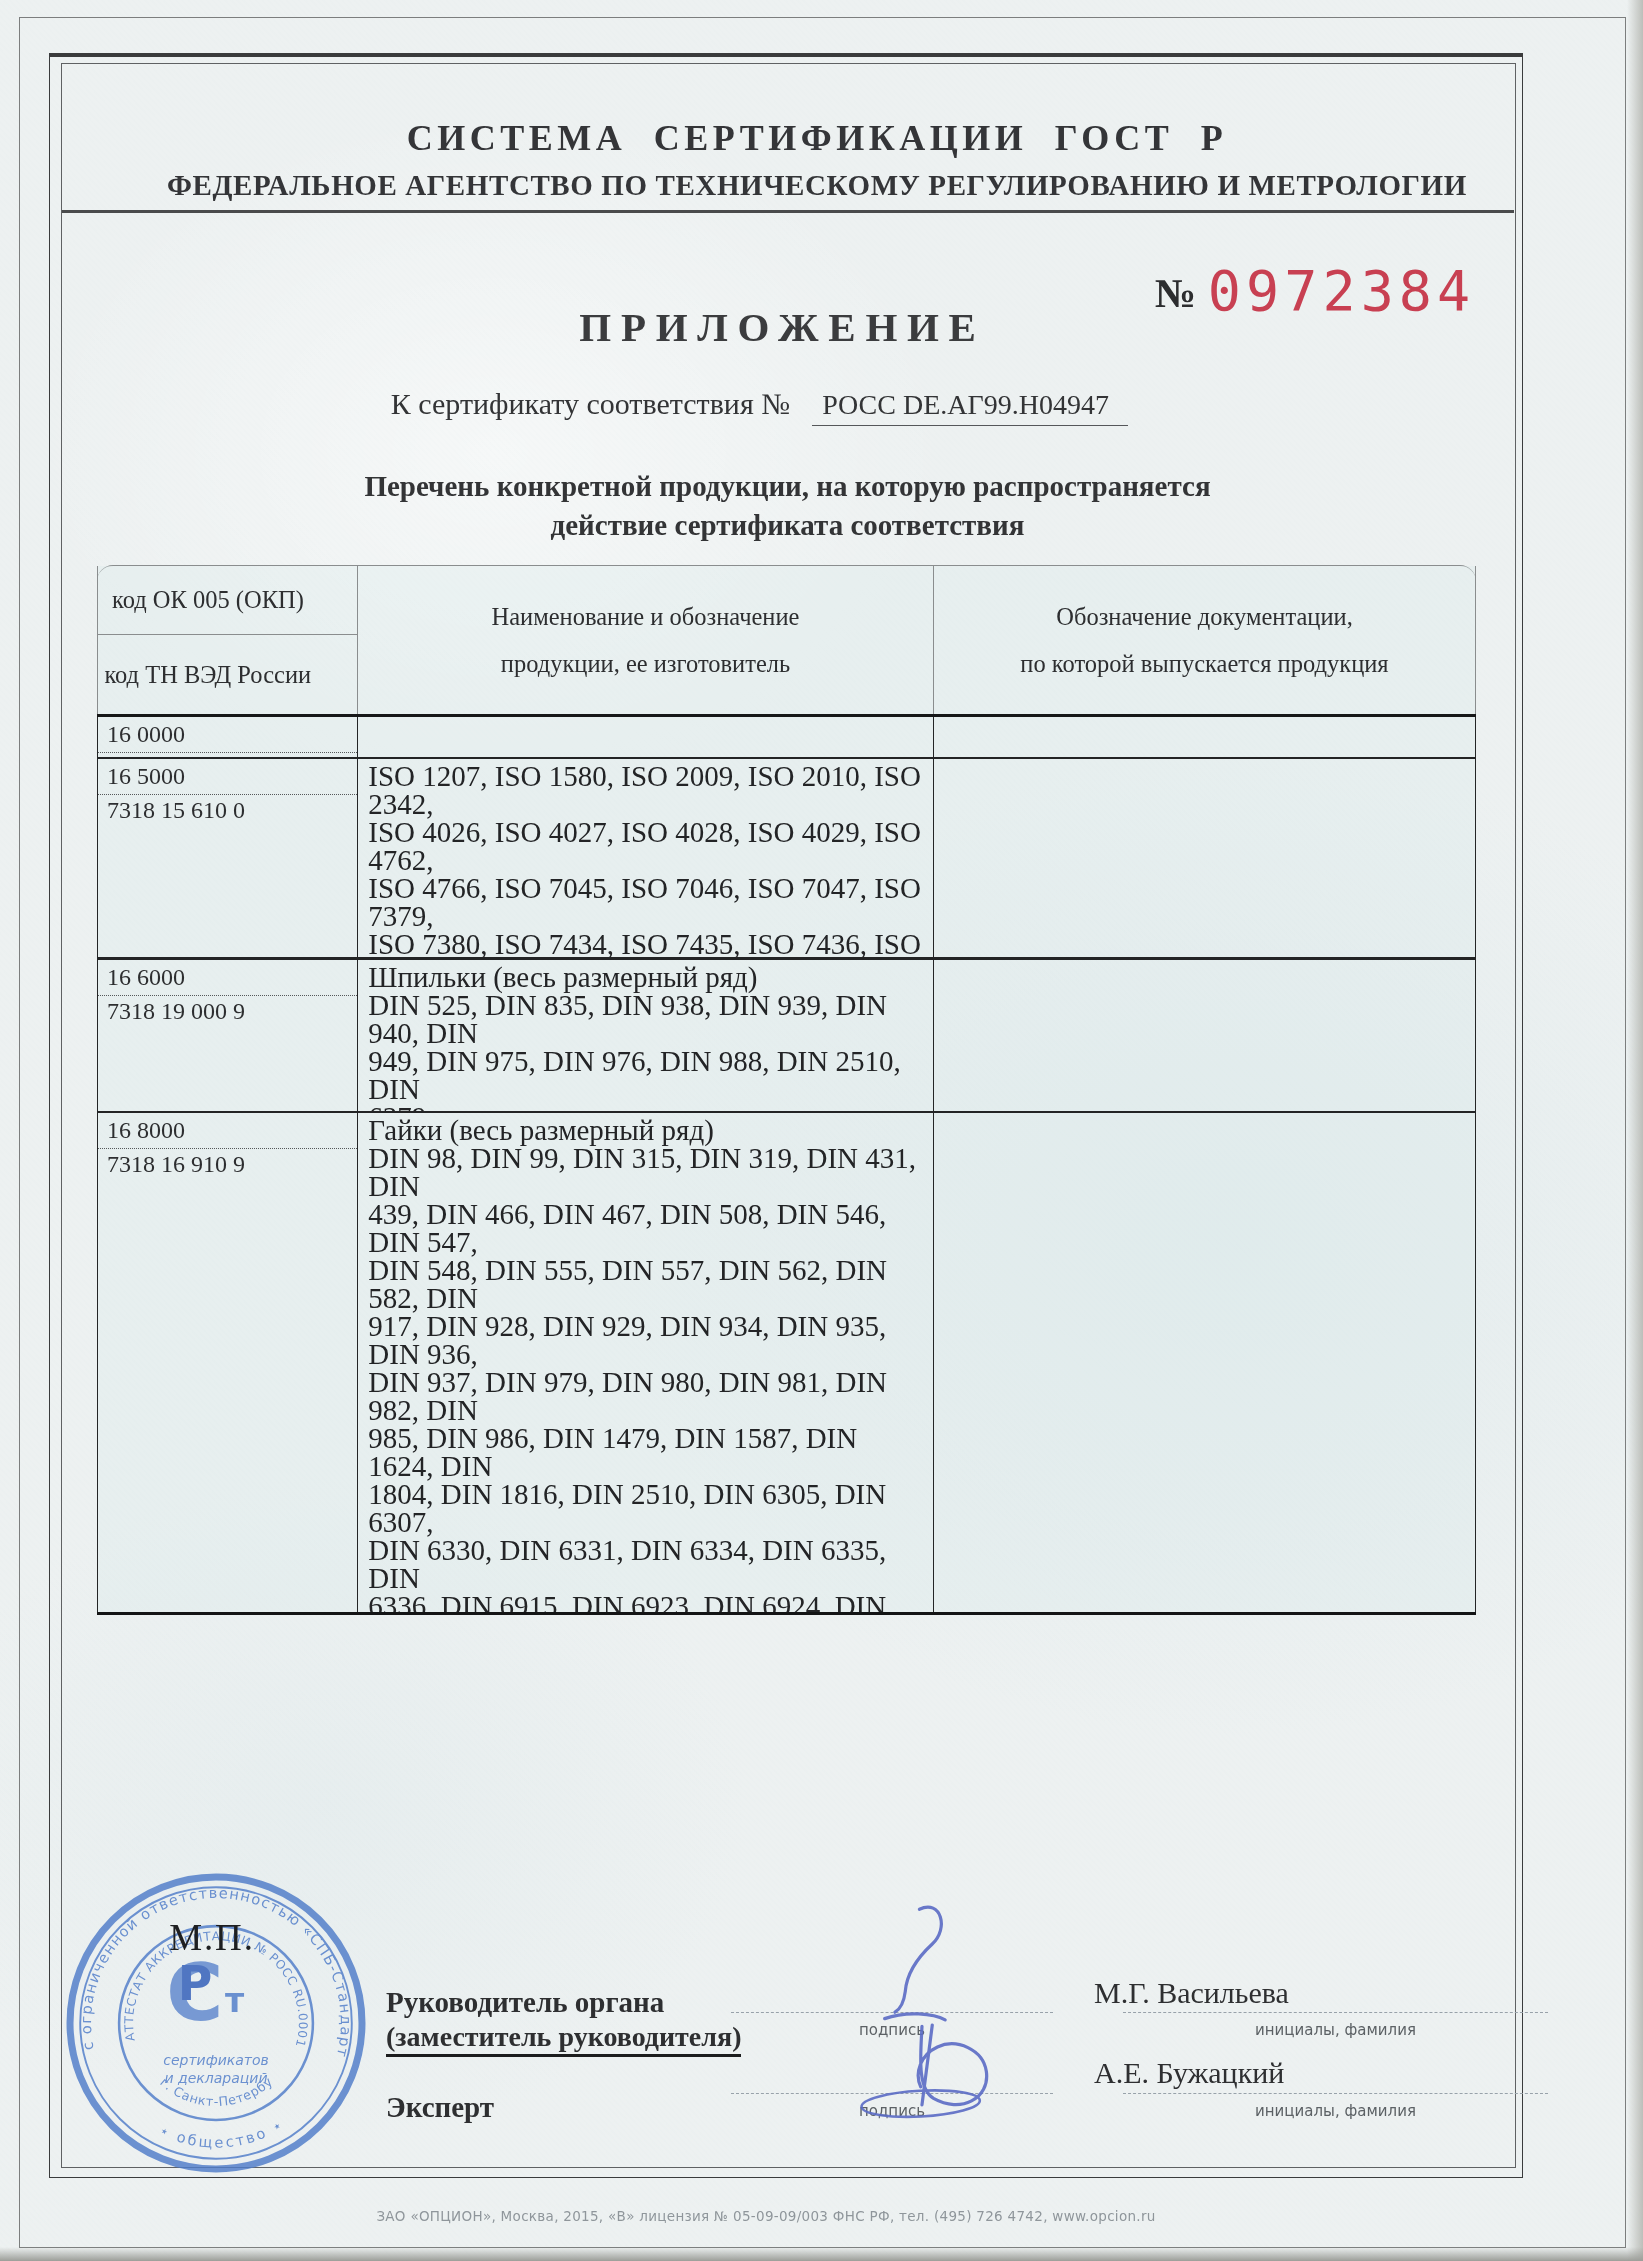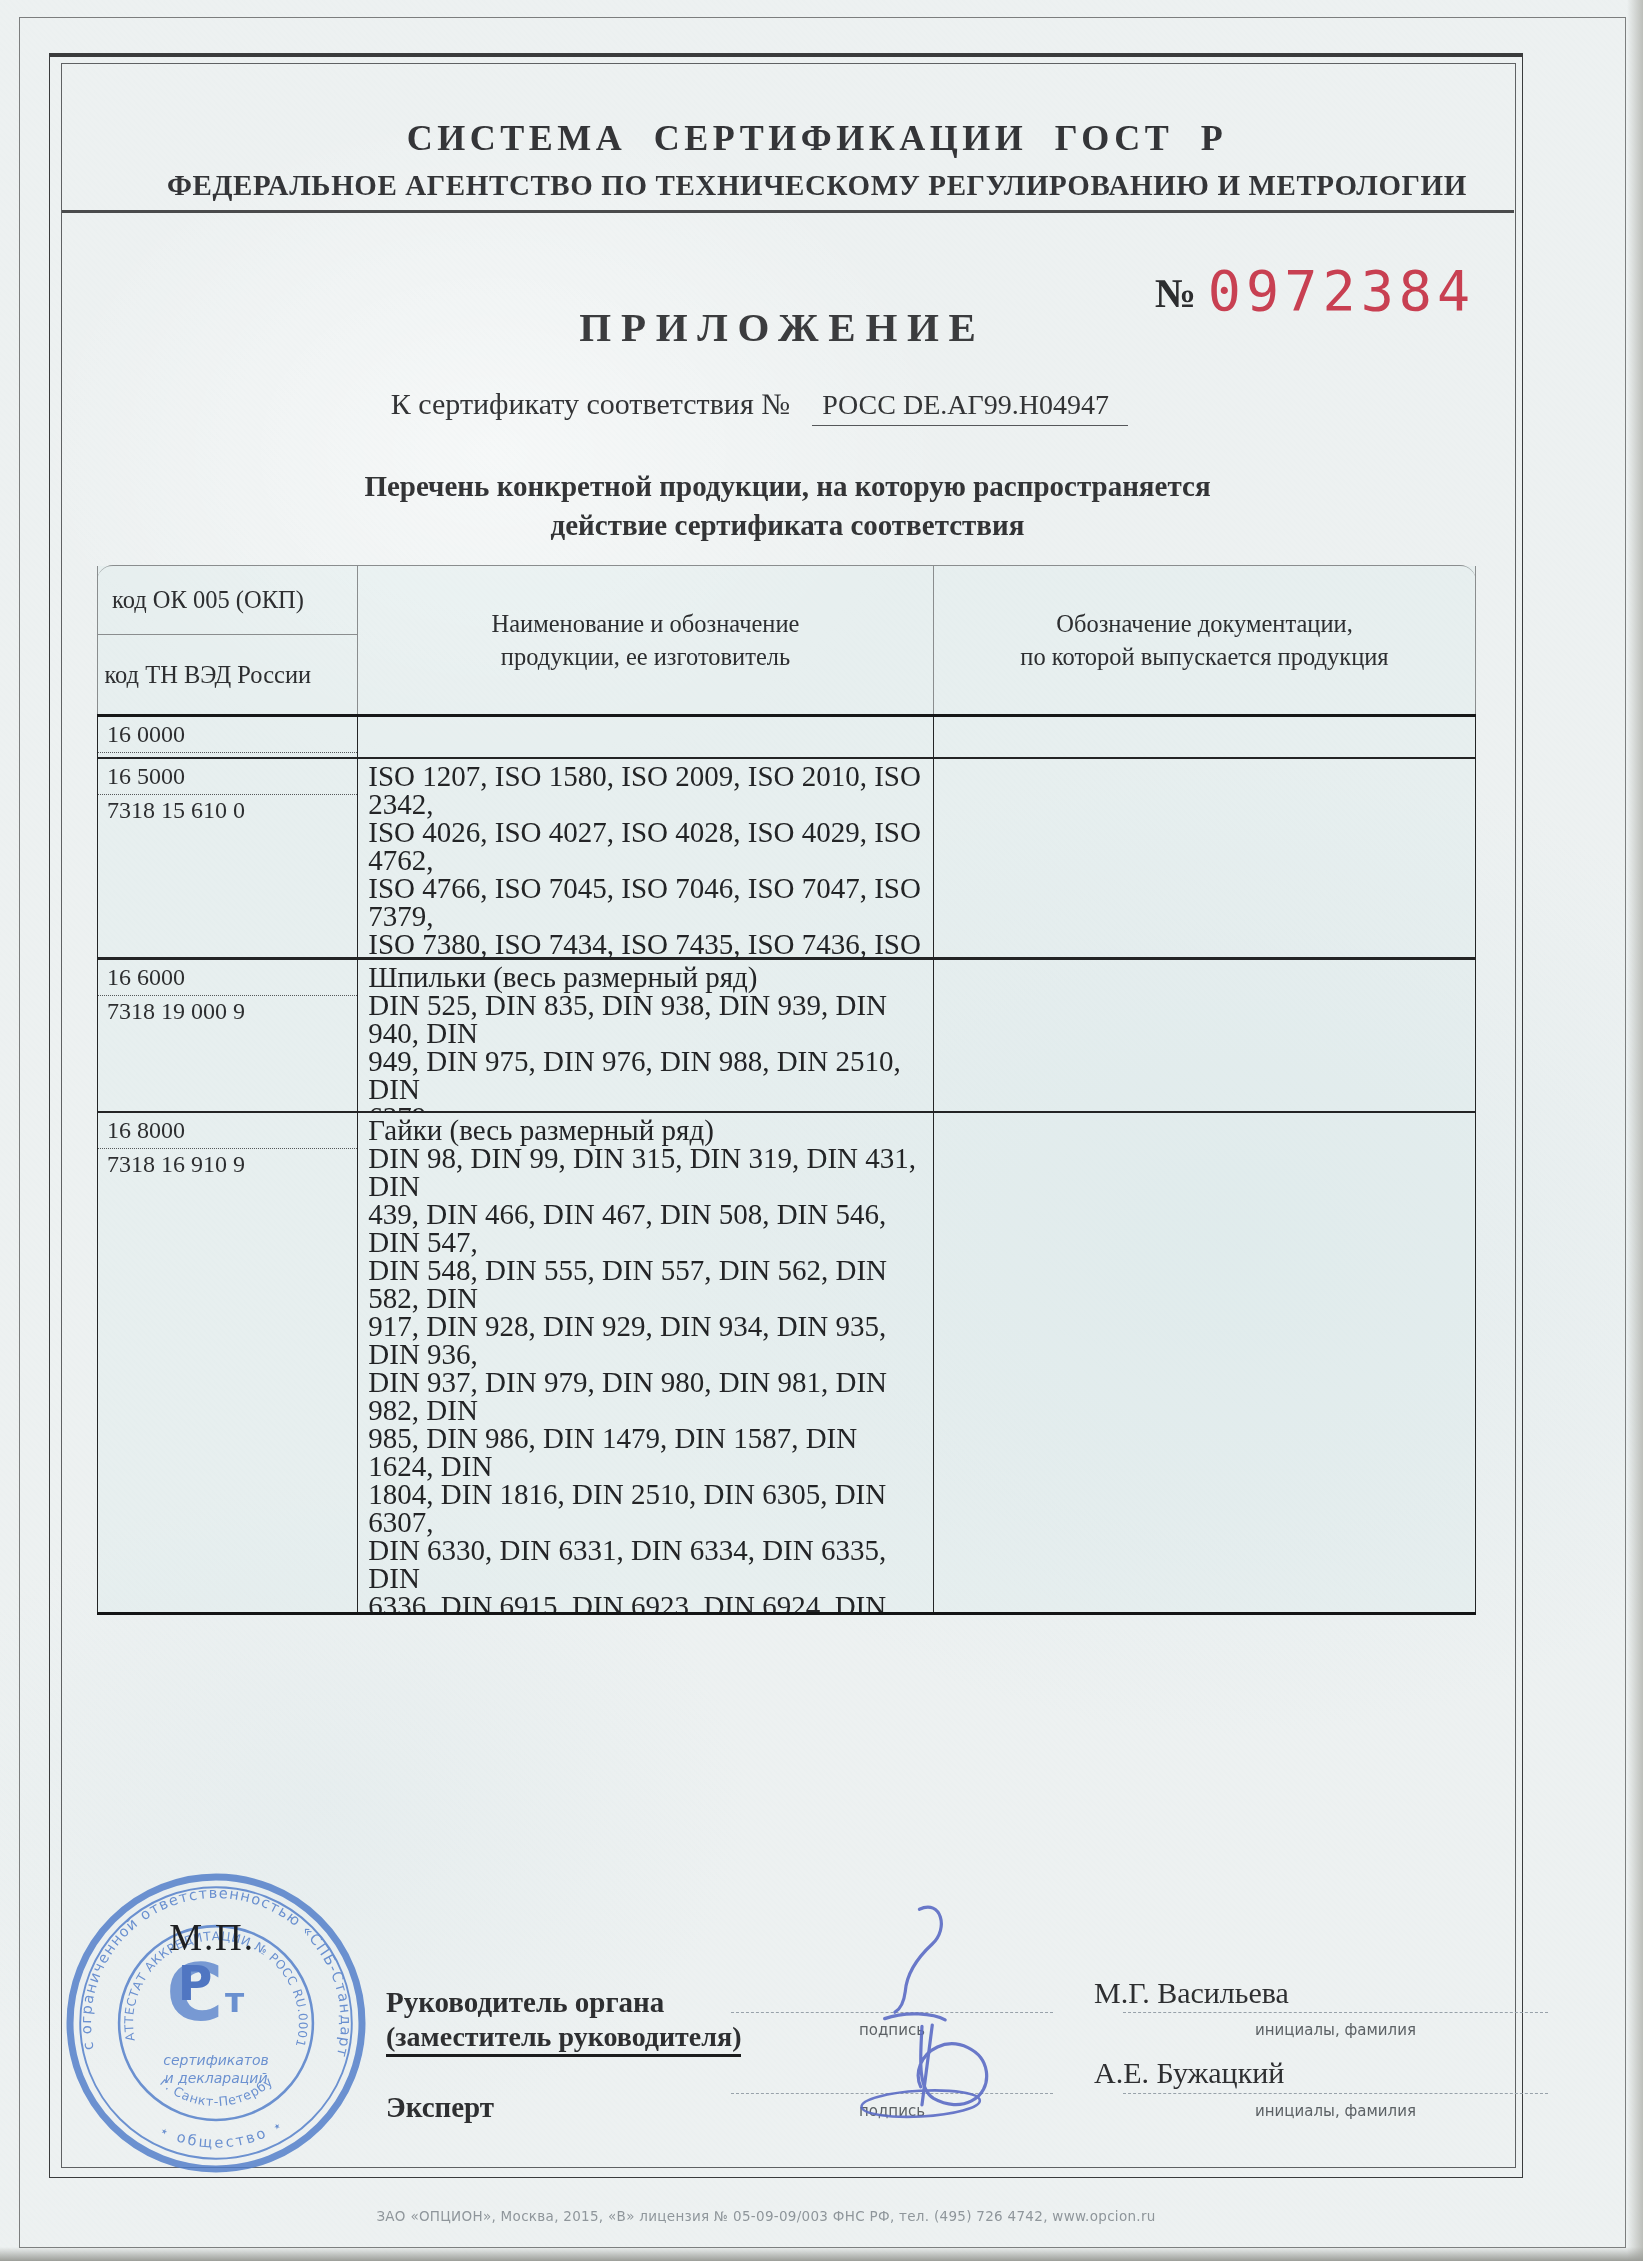--- a/index.html
+++ b/index.html
@@ -43,21 +43,21 @@
   
   .tbl{position:absolute;left:97px;top:565px;width:1379px;box-sizing:border-box;}
   .trow{display:grid;grid-template-columns:261px 576px 542px;box-sizing:border-box;}
   .trow > .cell{box-sizing:border-box;overflow:hidden;background:rgba(216,232,235,.28);}
   .thead{height:149px;border-top:1.3px solid #8a8d8e;border-radius:16px;}
   .thead > .cell{border-right:1.3px solid #8a8d8e;}
   .thead > .cell:first-child{border-left:1.3px solid #8a8d8e;}
   .h1a{height:68px;display:flex;align-items:center;padding-left:14px;border-bottom:1.3px solid #8a8d8e;font-size:24.5px;}
   .h1b{height:79px;display:flex;align-items:center;padding-left:6.4px;font-size:24.5px;}
   .hcenter{display:flex;align-items:center;justify-content:center;text-align:center;
-    font-size:24.5px;line-height:33px;white-space:pre-line;}
+    font-size:24.5px;line-height:47px;white-space:pre-line;}
   .trow.body{border-bottom:2.6px solid #232425;}
   .trow.body > .cell{border-right:1.9px solid #242526;}
   .trow.body > .cell:first-child{border-left:1.9px solid #242526;}
   .trow.r1{height:45px;border-top:3.9px solid #161718;}
   .trow.r2{height:201px;border-bottom-width:3.2px;}
   .trow.r3{height:153px;}
   .trow.r4{height:502px;border-bottom:3.9px solid #131415;}
   .c1{padding:5.1px 7.7px 0 9px;font-size:24px;line-height:24.5px;}
   .c1 .dots{border-bottom:1.9px dotted #55585a;margin:4.5px -7.7px 3.2px -9px;height:0.6px;}
   .cbody{padding:2.6px 10.3px 0 10.3px;font-size:29px;line-height:28px;white-space:pre-line;color:#232426;}

